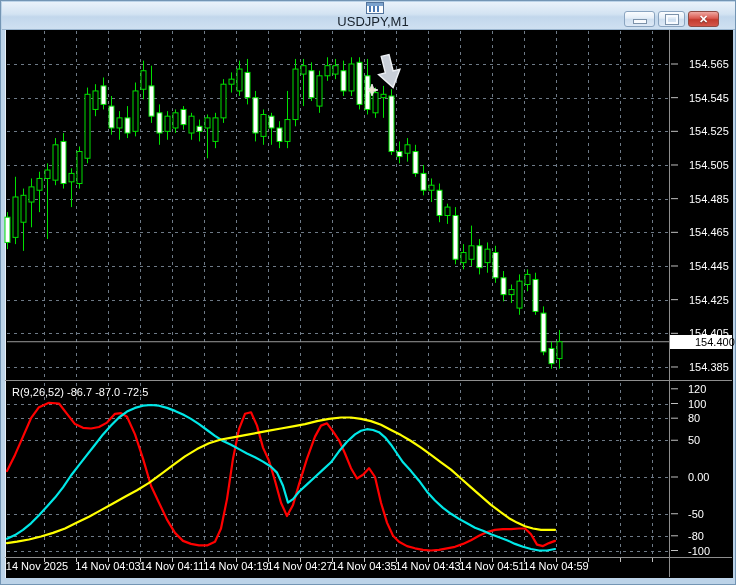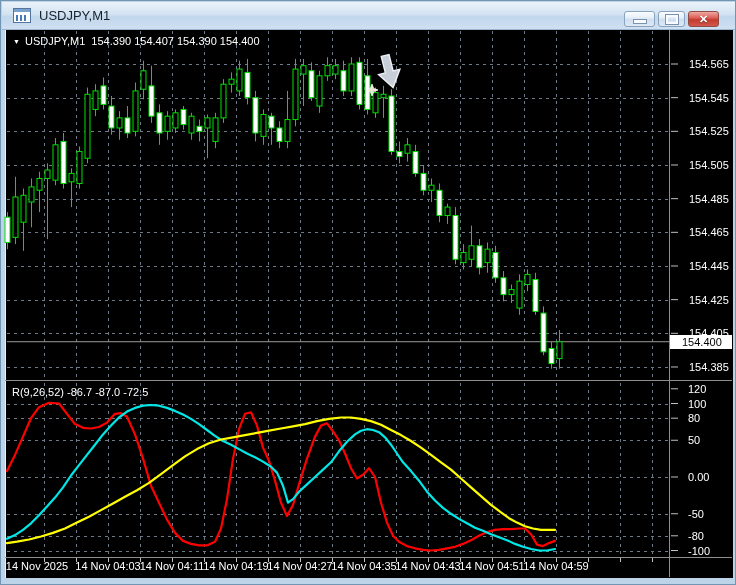--- a/index.html
+++ b/index.html
@@ -1,20 +1,20 @@
 <!DOCTYPE html>
 <html><head>
 <meta charset="utf-8">
 <style>
   html,body{margin:0;padding:0;background:#9eb8d0;font-family:"Liberation Sans",sans-serif;}
   #window{position:relative;width:736px;height:585px;background:#bcd3e8;
     border:1px solid #7395b4;box-sizing:border-box;overflow:hidden;}
   #titlebar{position:absolute;left:1px;top:1px;width:734px;height:27px;
     background:linear-gradient(#eaf2fa,#d3e3f2 45%,#c2d7ec 55%,#cfe0f1);
-    border-bottom:1px solid #9ab5cf;display:flex;align-items:center;}
+    border-bottom:1px solid #9ab5cf;display:flex;align-items:center;flex-direction:column;}
   #title-icon{width:16px;height:13px;margin-left:11px;border:1px solid #53749c;background:#fff;position:relative;}
   #title-icon .band{position:absolute;left:0;top:0;width:100%;height:3px;background:#7ba2cc;}
   #title-icon .bars{position:absolute;left:2px;bottom:1px;width:10px;height:6px;
     background:repeating-linear-gradient(90deg,#4a7ab5 0 2px,transparent 2px 4px);}
   #title-text{margin-left:8px;font-size:13px;color:#17212b;}
   #win-buttons{position:absolute;right:17px;top:9px;display:flex;gap:3px;}
   .wbtn{width:31px;height:16px;border:1px solid #8aa4c0;border-radius:3px;
     background:linear-gradient(#fbfdff,#e3edf7 45%,#cfdff0 50%,#dde9f6);
     display:flex;align-items:center;justify-content:center;box-sizing:border-box;}
   .wbtn.restore{width:27px;}
@@ -23,21 +23,21 @@
   .glyph-restore{width:8px;height:5px;border:2px solid #f8fbff;box-shadow:0 0 0 1px #7c92aa;background:transparent;}
   .glyph-close{color:#fff;font-size:11px;font-weight:bold;line-height:1;text-shadow:0 1px 1px #702820;}
   #client{position:absolute;left:4px;top:29px;width:728px;height:548px;background:#000;
     border-left:1px solid #e9f0f7;box-sizing:border-box;}
   #chart-svg{position:absolute;left:0;top:0;width:736px;height:585px;}
   .overlay{position:absolute;color:#fff;font-size:11px;white-space:pre;z-index:5;}
   #legend-main{left:12px;top:34px;display:flex;align-items:center;}
   #legend-main .tri{font-size:7px;margin-right:5px;color:#fff;}
   #legend-ind{left:11px;top:385px;}
   #price-badge{left:669px;top:334px;width:62px;height:14px;background:#fff;color:#000;
-    line-height:14px;padding-left:12px;box-sizing:border-box;z-index:6;}
+    line-height:14px;padding-left:25px;box-sizing:border-box;z-index:6;}
 </style>
 </head>
 <body>
 
 <div id="window">
   <div id="titlebar">
     <div id="title-icon">
         <div class="band"></div>
         <div class="bars"></div>
       </div>
@@ -347,19 +347,15 @@
         <text x="491" y="569" fill="#ffffff" font-size="11" text-anchor="middle" font-family="Liberation Sans, sans-serif">14 Nov 04:51</text>
         <text x="555" y="569" fill="#ffffff" font-size="11" text-anchor="middle" font-family="Liberation Sans, sans-serif">14 Nov 04:59</text>
       </g>
       <g transform="translate(388,70) rotate(-14)">
         <path d="M -4,-16 L 4,-16 L 4,1 L 11,1 L 0,17 L -11,1 L -4,1 Z" fill="#c9cfd8" stroke="#eef1f5" stroke-width="1.4"></path>
       </g>
       <g transform="translate(371,89)">
         <path d="M 0,-6 L 1.6,-1.6 L 6,0 L 1.6,1.6 L 0,6 L -1.6,1.6 L -6,0 L -1.6,-1.6 Z" fill="#efe6cf" stroke="#ffffff" stroke-width="0.8"></path>
       </g>
     </svg>
-  <div class="overlay" id="legend-main">
-    <span class="tri">▼</span>
-    <span>USDJPY,M1  154.390 154.407 154.390 154.400</span>
-  </div>
   <div class="overlay" id="legend-ind">R(9,26,52) -86.7 -87.0 -72.5</div>
   <div class="overlay" id="price-badge">154.400</div>
 </div>
 
 </body></html>

